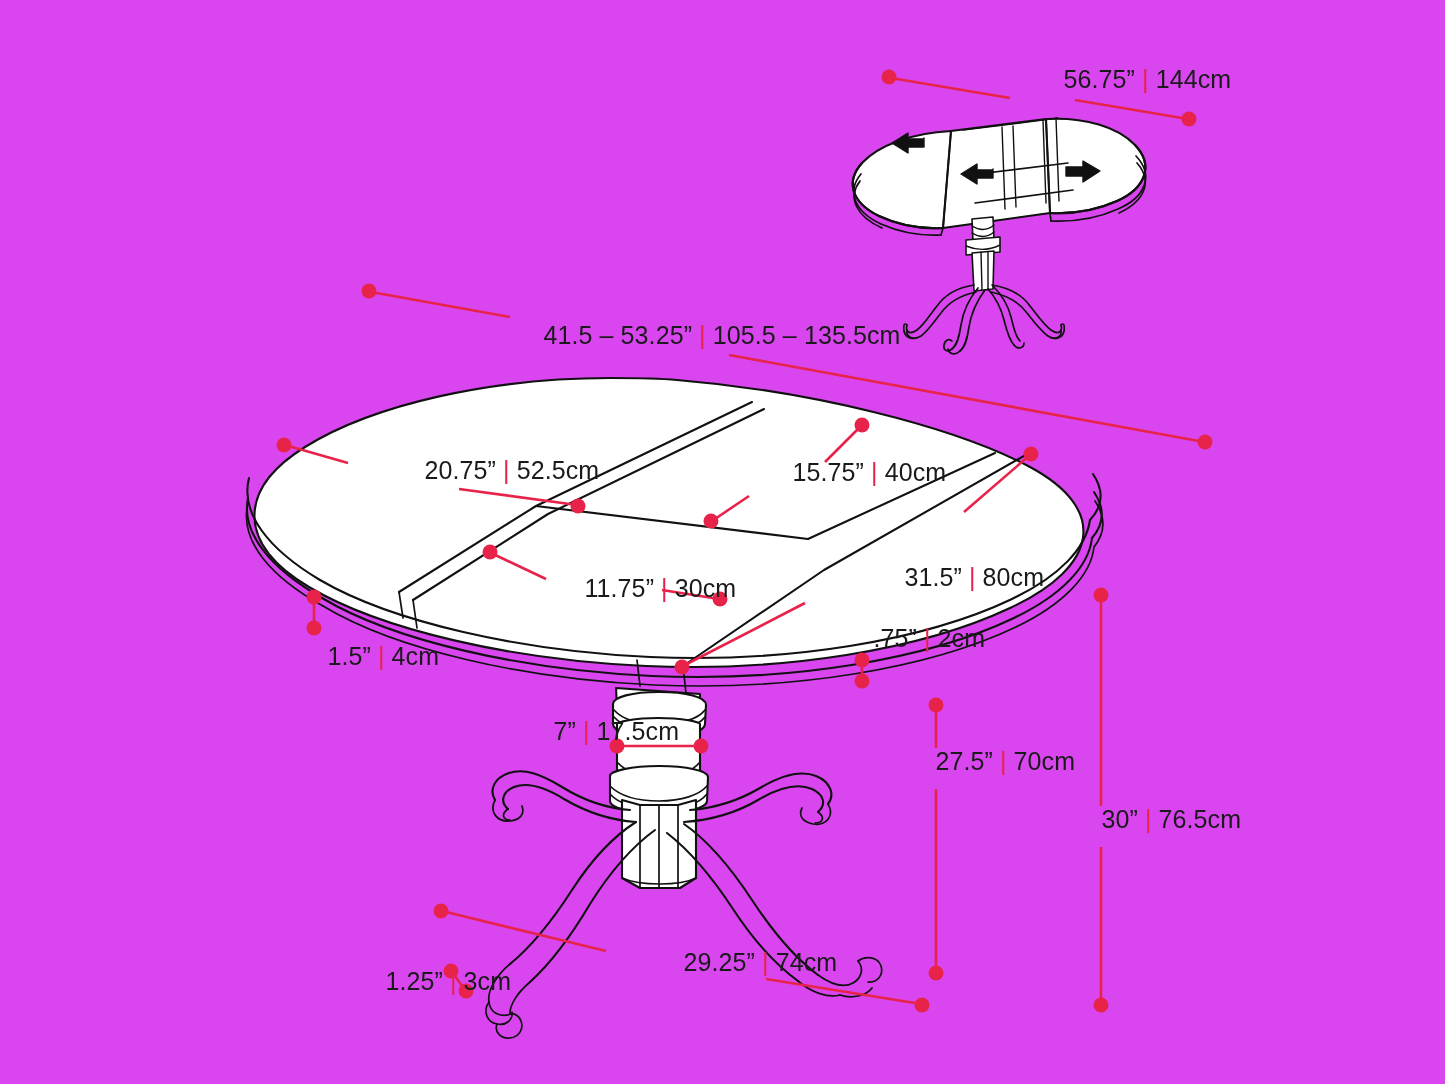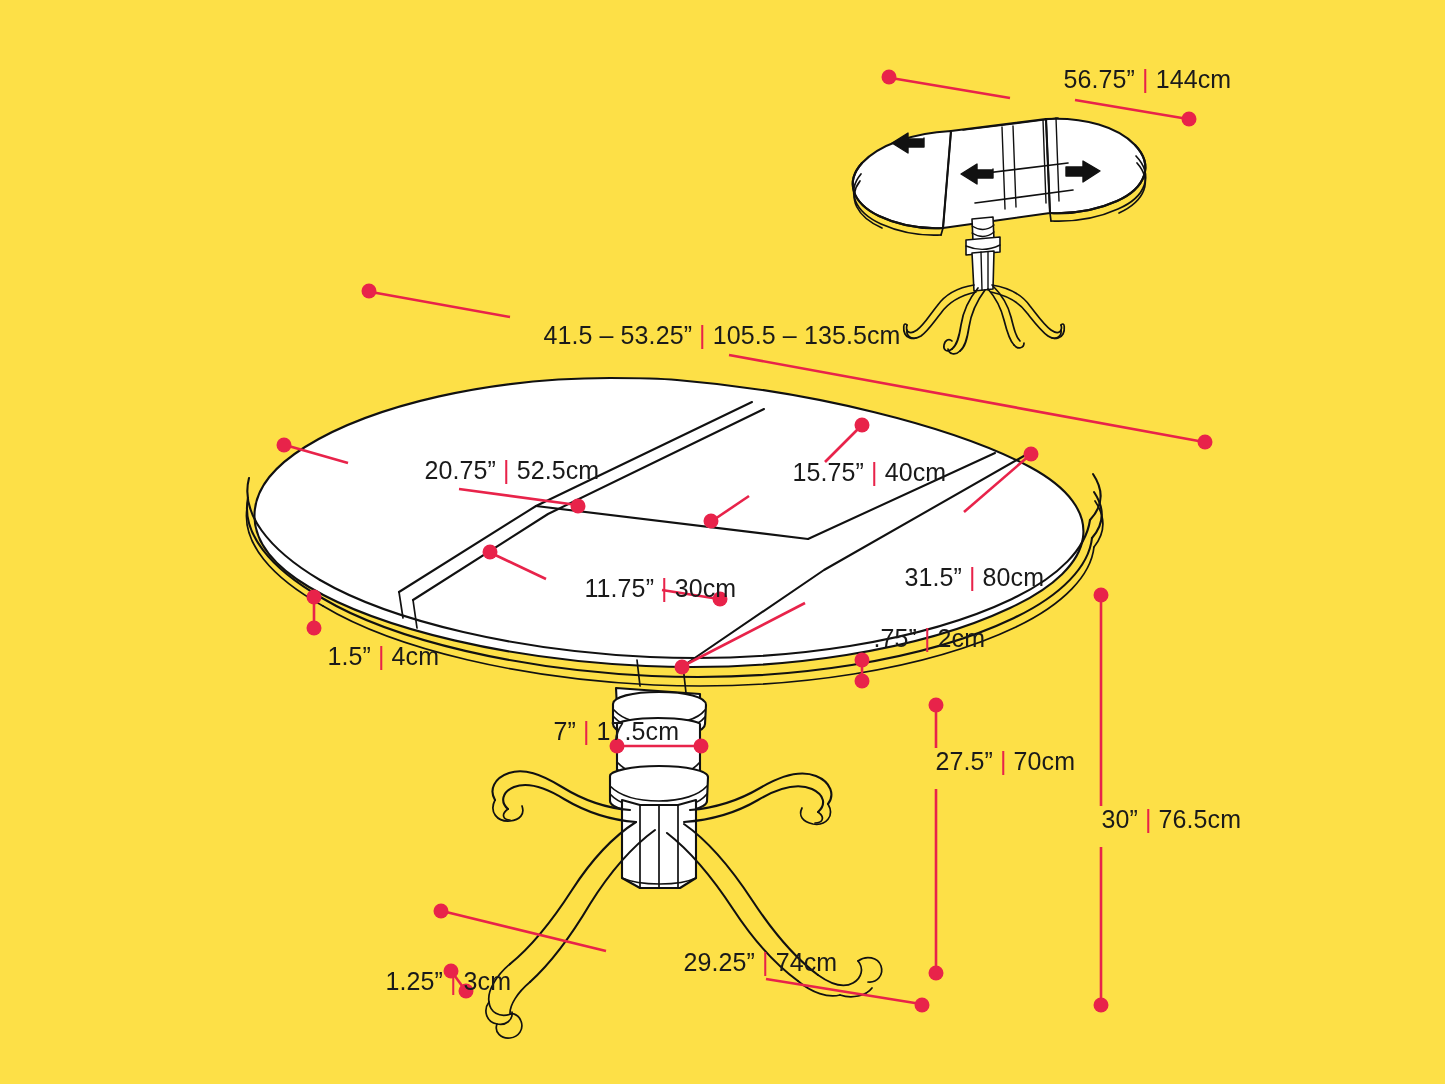--- a/index.html
+++ b/index.html
@@ -10,21 +10,21 @@
   body {
     width: 1445px;
     height: 1084px;
     font-family: "Liberation Sans", "DejaVu Sans", sans-serif;
     overflow: hidden;
   }
   #diagram-root {
     position: relative;
     width: 1445px;
     height: 1084px;
-    background: #fde047;
+    background: #d946ef;
   }
   svg.canvas {
     position: absolute;
     top: 0; left: 0;
     width: 1445px;
     height: 1084px;
     display: block;
   }
   .dim-text {
     font-family: "Liberation Sans", "DejaVu Sans", sans-serif;

